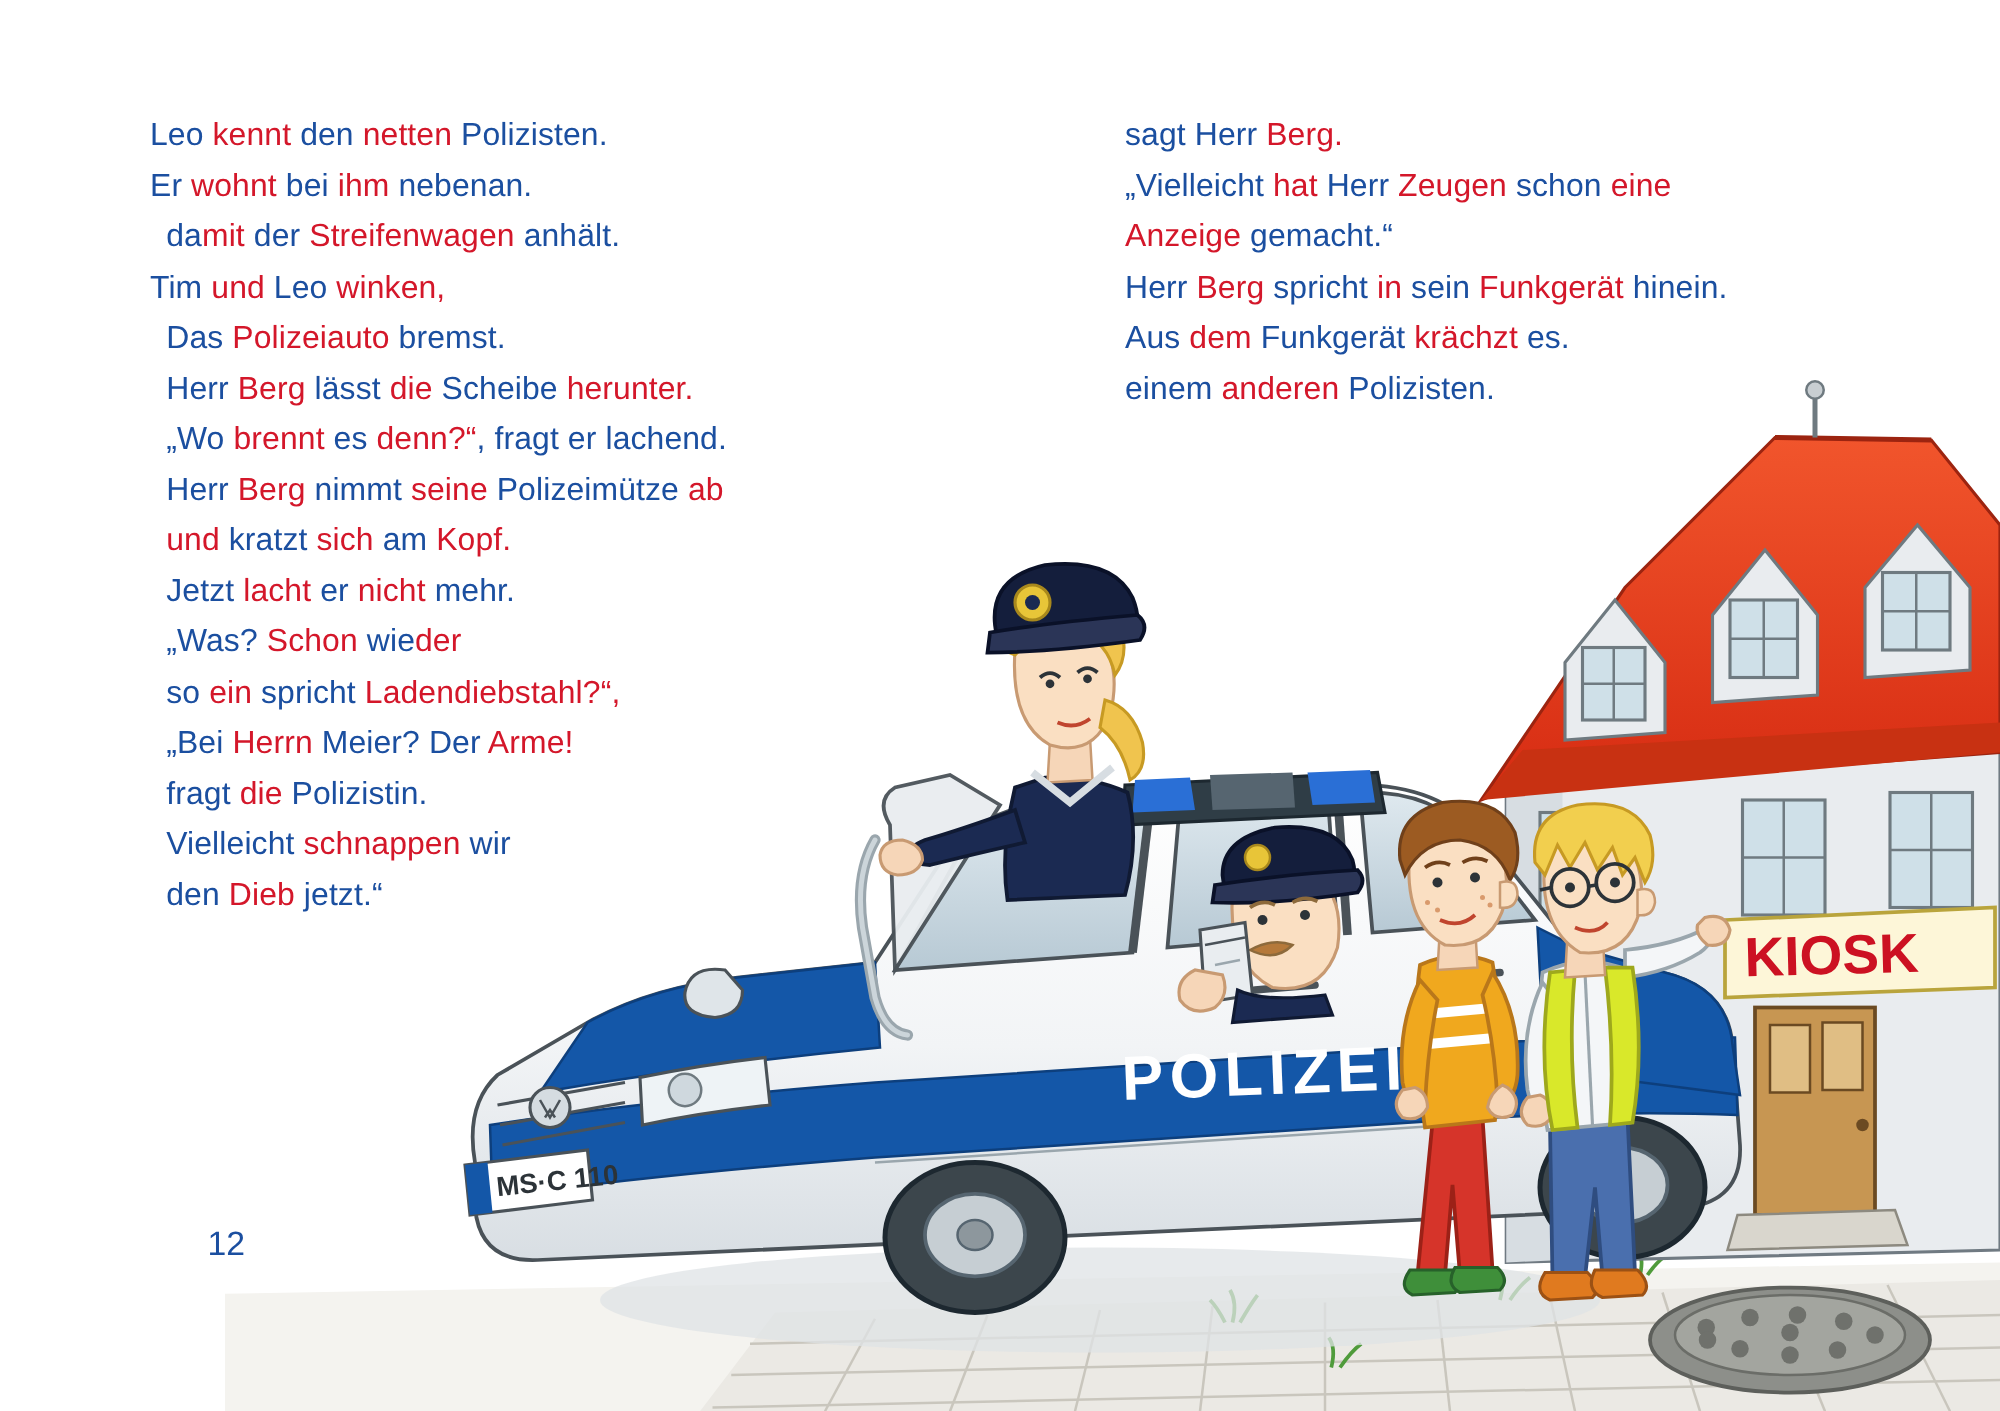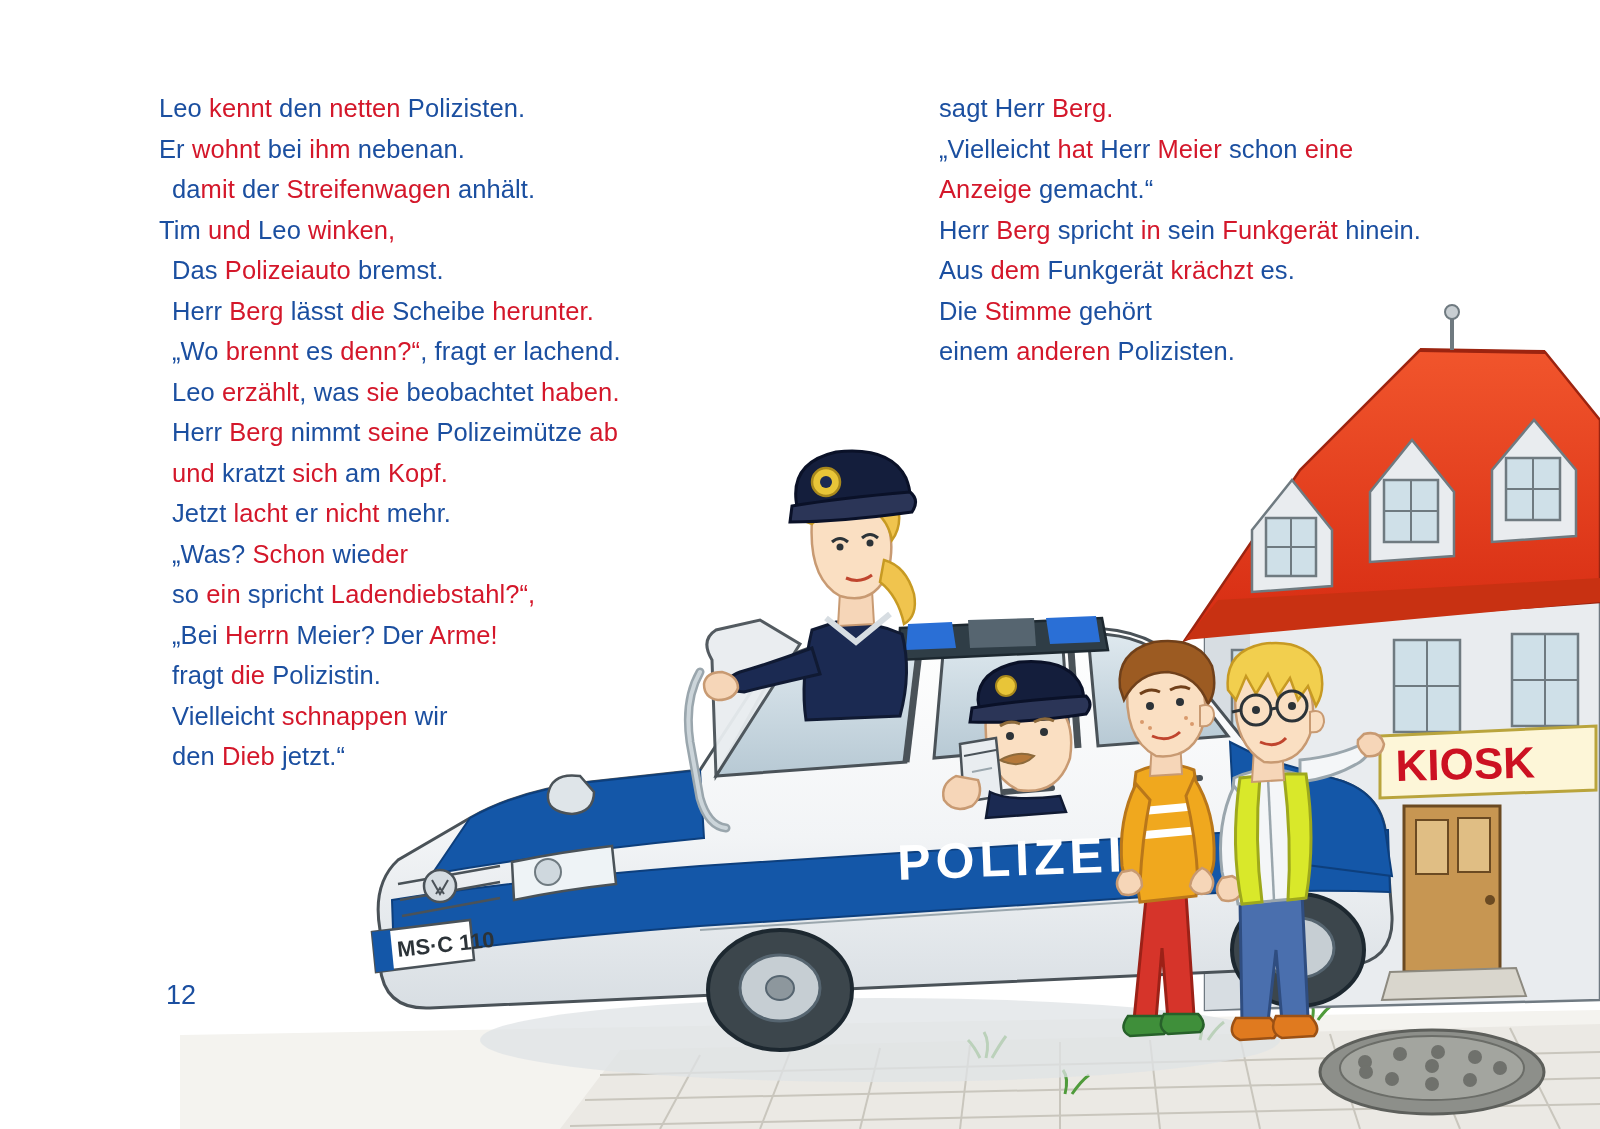--- a/index.html
+++ b/index.html
@@ -27,21 +27,21 @@
     position: absolute;
     top: 88px;
     font-size: 25.5px;
     line-height: 40.5px;
     letter-spacing: 0.1px;
     color: #1b4fa0;
   }
   .col-left  { left: 120px;  width: 620px; }
   .col-right { left: 900px;  width: 620px; }
 
-  .line { white-space: nowrap; margin-left: 39px; }
+  .line { white-space: nowrap; }
   .line.indent { padding-left: 13px; }
 
   .w-b { color: #1b4fa0; }
   .w-r { color: #d4172a; }
 
   
   .page-number {
     position: absolute;
     left: 128px;
     top: 980px;
@@ -67,39 +67,37 @@
 <div class="page">
 
   <div class="col col-left" id="col-left">
       <div class="line"><span class="w-b">Leo </span><span class="w-r">kennt </span><span class="w-b">den </span><span class="w-r">netten </span><span class="w-b">Polizisten.</span></div>
       <div class="line"><span class="w-b">Er </span><span class="w-r">wohnt </span><span class="w-b">bei </span><span class="w-r">ihm </span><span class="w-b">nebenan.</span></div>
       <div class="line indent"><span class="w-b">da</span><span class="w-r">mit </span><span class="w-b">der </span><span class="w-r">Streifenwagen </span><span class="w-b">anhält.</span></div>
       <div class="line"><span class="w-b">Tim </span><span class="w-r">und </span><span class="w-b">Leo </span><span class="w-r">winken,</span></div>
       <div class="line indent"><span class="w-b">Das </span><span class="w-r">Polizeiauto </span><span class="w-b">bremst.</span></div>
       <div class="line indent"><span class="w-b">Herr </span><span class="w-r">Berg </span><span class="w-b">lässt </span><span class="w-r">die </span><span class="w-b">Scheibe </span><span class="w-r">herunter.</span></div>
       <div class="line indent"><span class="w-b">„Wo </span><span class="w-r">brennt </span><span class="w-b">es </span><span class="w-r">denn?“</span><span class="w-b">, fragt er lachend.</span></div>
-      <div class="line indent"><span class="w-b">Leo </span><span class="w-r">erzählt</span><span class="w-b">, was </span><span class="w-r">sie </span><span class="w-b">beobachtet </span><span class="w-r">haben.</span></div>
       <div class="line indent"><span class="w-b">Herr </span><span class="w-r">Berg </span><span class="w-b">nimmt </span><span class="w-r">seine </span><span class="w-b">Polizeimütze </span><span class="w-r">ab</span></div>
       <div class="line indent"><span class="w-r">und </span><span class="w-b">kratzt </span><span class="w-r">sich </span><span class="w-b">am </span><span class="w-r">Kopf.</span></div>
       <div class="line indent"><span class="w-b">Jetzt </span><span class="w-r">lacht </span><span class="w-b">er </span><span class="w-r">nicht </span><span class="w-b">mehr.</span></div>
       <div class="line indent"><span class="w-b">„Was? </span><span class="w-r">Schon </span><span class="w-b">wie</span><span class="w-r">der</span></div>
       <div class="line indent"><span class="w-b">so </span><span class="w-r">ein </span><span class="w-b">spricht </span><span class="w-r">Ladendiebstahl?“,</span></div>
       <div class="line indent"><span class="w-b">„Bei </span><span class="w-r">Herrn </span><span class="w-b">Meier? </span><span class="w-b">Der </span><span class="w-r">Arme!</span></div>
       <div class="line indent"><span class="w-b">fragt </span><span class="w-r">die </span><span class="w-b">Polizistin.</span></div>
       <div class="line indent"><span class="w-b">Vielleicht </span><span class="w-r">schnappen </span><span class="w-b">wir</span></div>
       <div class="line indent"><span class="w-b">den </span><span class="w-r">Dieb </span><span class="w-b">jetzt.“</span></div>
     </div>
 
   <div class="col col-right" id="col-right">
       <div class="line"><span class="w-b">sagt </span><span class="w-b">Herr </span><span class="w-r">Berg.</span></div>
-      <div class="line"><span class="w-b">„Vielleicht </span><span class="w-r">hat </span><span class="w-b">Herr </span><span class="w-r">Meier </span><span class="w-b">schon </span><span class="w-r">eine</span></div>
+      <div class="line"><span class="w-b">„Vielleicht </span><span class="w-r">hat </span><span class="w-b">Herr </span><span class="w-r">Zeugen </span><span class="w-b">schon </span><span class="w-r">eine</span></div>
       <div class="line"><span class="w-r">Anzeige </span><span class="w-b">gemacht.“</span></div>
       <div class="line"><span class="w-b">Herr </span><span class="w-r">Berg </span><span class="w-b">spricht </span><span class="w-r">in </span><span class="w-b">sein </span><span class="w-r">Funkgerät </span><span class="w-b">hinein.</span></div>
       <div class="line"><span class="w-b">Aus </span><span class="w-r">dem </span><span class="w-b">Funkgerät </span><span class="w-r">krächzt </span><span class="w-b">es.</span></div>
-      <div class="line"><span class="w-b">Die </span><span class="w-r">Stimme </span><span class="w-b">gehört</span></div>
       <div class="line"><span class="w-b">einem </span><span class="w-r">anderen </span><span class="w-b">Polizisten.</span></div>
     </div>
 
   <div class="page-number">12</div>
 
   <svg class="illo" viewBox="0 0 1600 1129" xmlns="http://www.w3.org/2000/svg">
     <defs>
       <linearGradient id="carbody" x1="0" y1="0" x2="0" y2="1">
         <stop offset="0%" stop-color="#ffffff"></stop>
         <stop offset="55%" stop-color="#f2f4f6"></stop>

